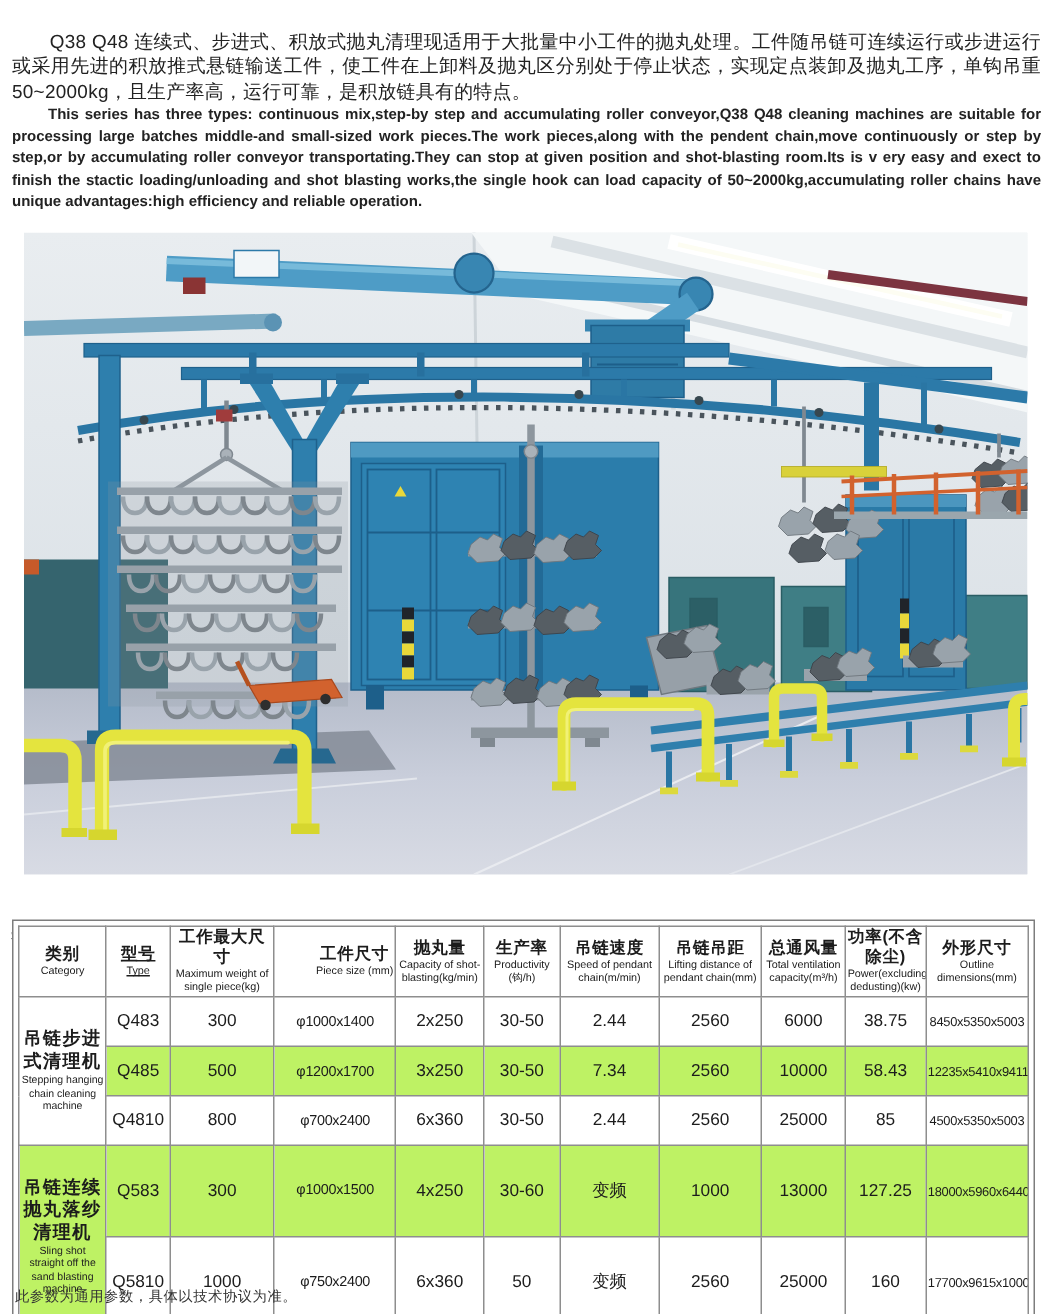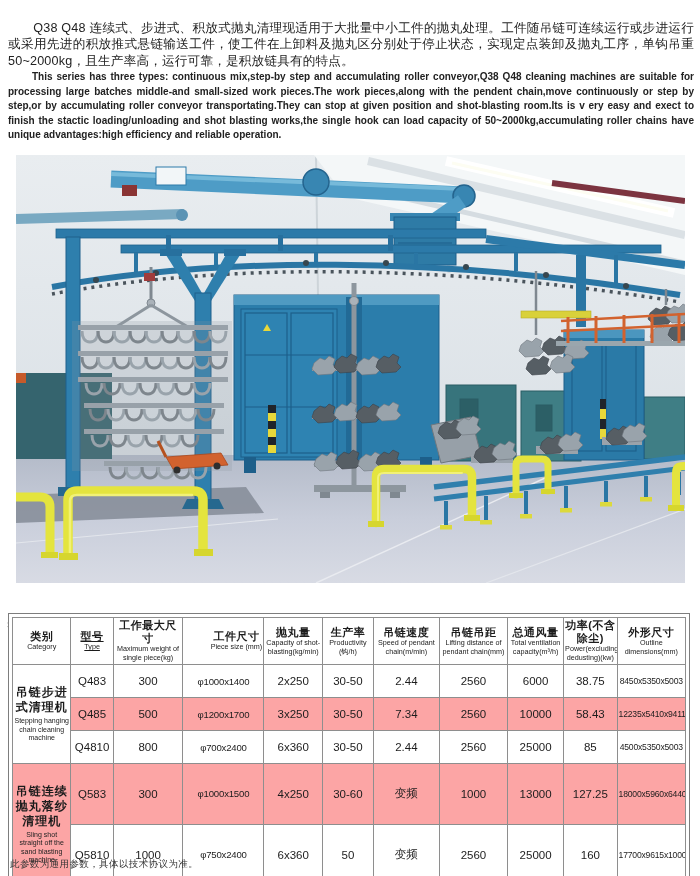--- a/index.html
+++ b/index.html
@@ -16,21 +16,21 @@
   .tbl-heading .en{font-size:12.5px;margin-left:5px;color:#111;}
   .tbl-frame{position:absolute;left:8px;top:613px;width:682px;border:1px solid #7d7d7d;
              padding:3px;background:#fff;box-sizing:border-box;}
   table.params{border-collapse:collapse;width:100%;table-layout:fixed;}
   table.params th,table.params td{border:1px solid #8e8e8e;text-align:center;vertical-align:middle;
              padding:1px;overflow:hidden;}
   table.params thead th{height:44px;background:#fff;}
   .hzh{font-size:11px;font-weight:bold;line-height:13px;letter-spacing:.5px;}
   .hen{font-size:7.2px;font-weight:normal;line-height:8.6px;color:#1a1a1a;}
   table.params tbody tr{height:33px;background:#ffffff;}
-  table.params tbody tr.alt{background:#fca5a5;}
+  table.params tbody tr.alt{background:#bef264;}
   table.params tbody tr.tall{height:43px;}
   table.params tbody td{font-size:11.5px;background:transparent;}
   table.params td.psize{font-size:9.6px;letter-spacing:-.2px;}
   table.params td.dim{font-size:8.6px;letter-spacing:-.2px;}
   table.params td.cat{padding:20px 1px;}
   .czh{font-size:12px;font-weight:bold;line-height:15px;letter-spacing:1px;}
   .cen{font-size:7px;line-height:8.4px;margin-top:2px;color:#222;}
   .footnote{position:absolute;left:10px;top:858px;font-size:9.5px;color:#333;letter-spacing:.4px;}
 </style>
 </head>

